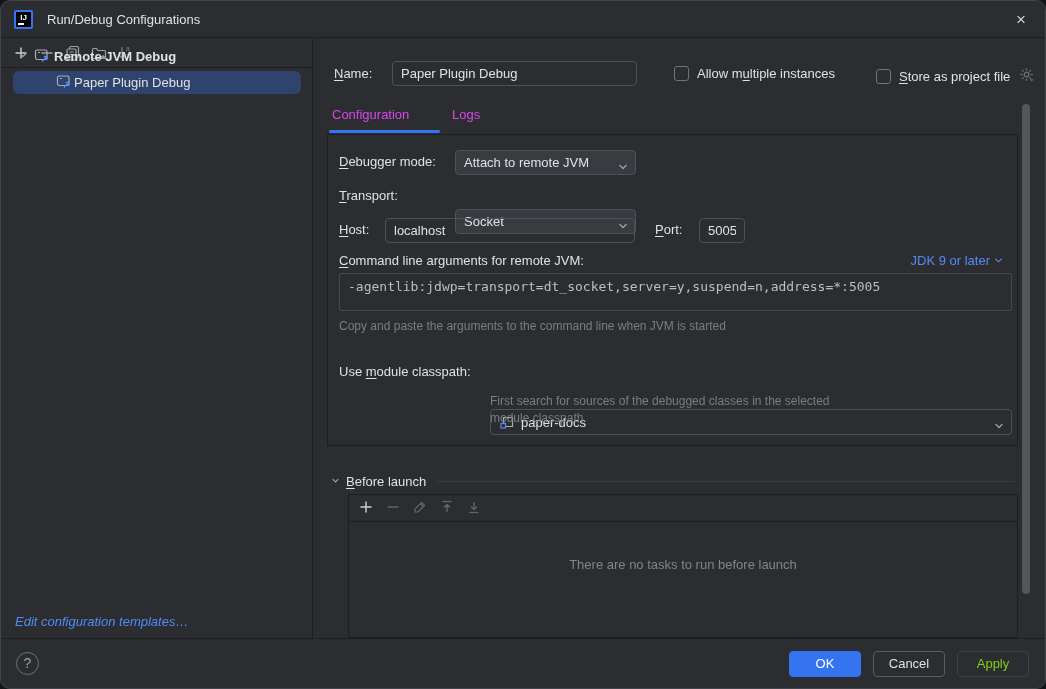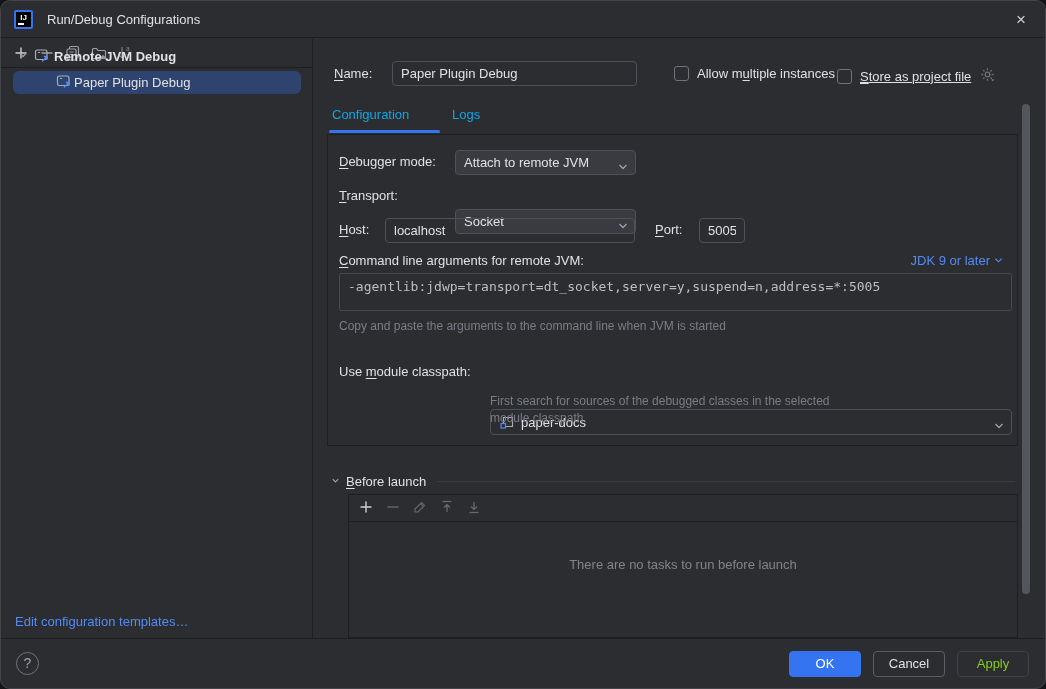--- a/index.html
+++ b/index.html
@@ -22,35 +22,35 @@
            font-size:17px; line-height:20px; text-align:center; cursor:default; }
   
   #left-panel { position:absolute; left:0; top:38px; width:312px; bottom:50px; border-right:1px solid #1E1F22; }
   #left-toolbar { position:absolute; left:0; top:0; right:0; height:29px; border-bottom:1px solid #1E1F22;
                   display:flex; align-items:center; padding-left:12px; gap:10px; }
   #left-toolbar svg { display:block; }
   .tree-row { position:absolute; left:0; height:23px; display:flex; align-items:center; }
   #tree-group { top:6px; left:16px; gap:4px; font-weight:bold; }
   #tree-selected { top:32px; left:12px; width:288px; background:#2E436E; border-radius:6px;
                    padding-left:42px; gap:2px; font-weight:normal; }
-  #edit-templates { position:absolute; left:14px; bottom:9px; color:#548AF7; cursor:pointer; }
+  #edit-templates { position:absolute; left:14px; bottom:9px; color:#548AF7; cursor:pointer;font-style:italic; }
   
   #content { position:absolute; left:313px; top:38px; right:0; bottom:50px; }
   label, .lbl { color:#DFE1E5; }
   .mn { text-decoration:underline; text-underline-offset:2px; text-decoration-thickness:1px; }
   input.txt { background:transparent; border:1px solid #4E5157; border-radius:4px; color:#DFE1E5;
               font-family:"Liberation Sans", sans-serif; font-size:13px; padding:0 8px; outline:none; }
   .checkbox { width:15px; height:15px; border:1px solid #6F737A; border-radius:3px; background:transparent; }
   .cb-row { display:flex; align-items:center; gap:8px; }
   .dropdown { background:#393B40; border:1px solid #4E5157; border-radius:4px;
               display:flex; align-items:center; padding:0 8px; position:relative; }
   .dropdown.flat { background:transparent; }
   .dropdown .chev { position:absolute; right:7px; top:50%; margin-top:-4px; }
   
-  .tab { position:absolute; top:68px; color:#0ea5e9; cursor:pointer; }
+  .tab { position:absolute; top:68px; color:#d946ef; cursor:pointer; }
   #tab-underline { position:absolute; left:15px; top:91px; width:111px; height:3px;
                    background:#3574F0; border-radius:2px; }
   
   #config-panel { position:absolute; left:13px; top:95px; width:691px; height:312px;
                   border:1px solid #1E1F22; }
   #args-box { position:absolute; left:11px; top:138px; width:673px; height:38px;
               border:1px solid #45484D; border-radius:2px; padding:5px 8px;
               font-family:"DejaVu Sans Mono", monospace; font-size:13px; color:#BCBEC4; }
   .hint { color:#797D85; font-size:12px; }
   
@@ -150,21 +150,21 @@
 
   <div id="content">
 
     <span class="abs lbl" style="left:20px; top:27px;"><span></span><span class="mn">N</span><span>ame:</span></span>
     <input class="abs txt" style="left: 78px; top: 22px; width: 245px; height: 25px;" value="Paper Plugin Debug">
 
     <div class="abs cb-row" style="left:360px; top:27px;">
       <span class="checkbox"></span>
       <span class="lbl"><span>Allow m</span><span class="mn">u</span><span>ltiple instances</span></span>
     </div>
-    <div class="abs cb-row" style="left:523px; top:27px;text-decoration:underline;">
+    <div class="abs cb-row" style="left:562px; top:27px;">
       <span class="checkbox"></span>
       <span class="lbl"><span></span><span class="mn">S</span><span>tore as project file</span></span>
       <span><svg width="17" height="17" viewBox="0 0 16 16">
             <circle cx="8" cy="8" r="2.2" stroke="#6F737A" fill="none" stroke-width="1.2"></circle>
             <g stroke="#6F737A" stroke-width="1.2">
               <path d="M8 2.2v1.8M8 12v1.8M2.2 8h1.8M12 8h1.8M3.9 3.9l1.3 1.3M10.8 10.8l1.3 1.3M12.1 3.9l-1.3 1.3M5.2 10.8l-1.3 1.3"></path>
             </g>
             <path d="M12.5 13.5h3l-1.5 2z" fill="#6F737A" transform="translate(-1,-1)"></path>
           </svg></span>
     </div>

